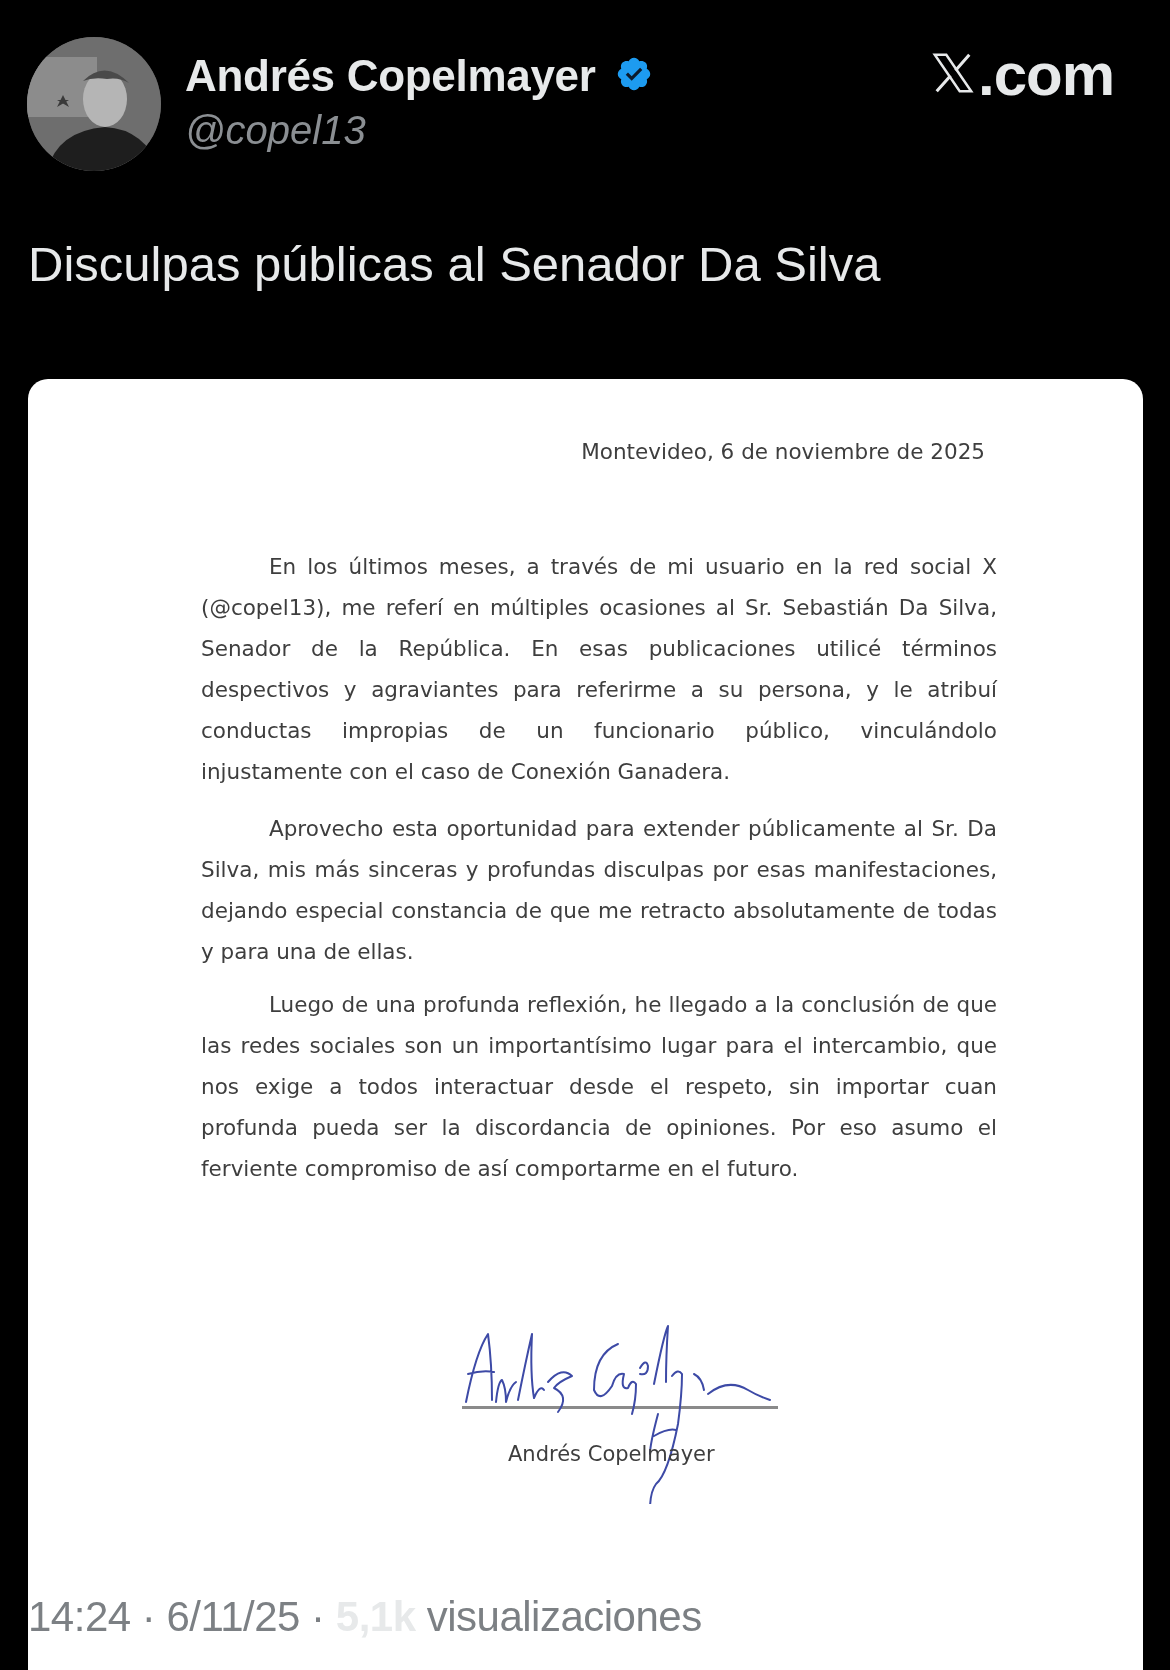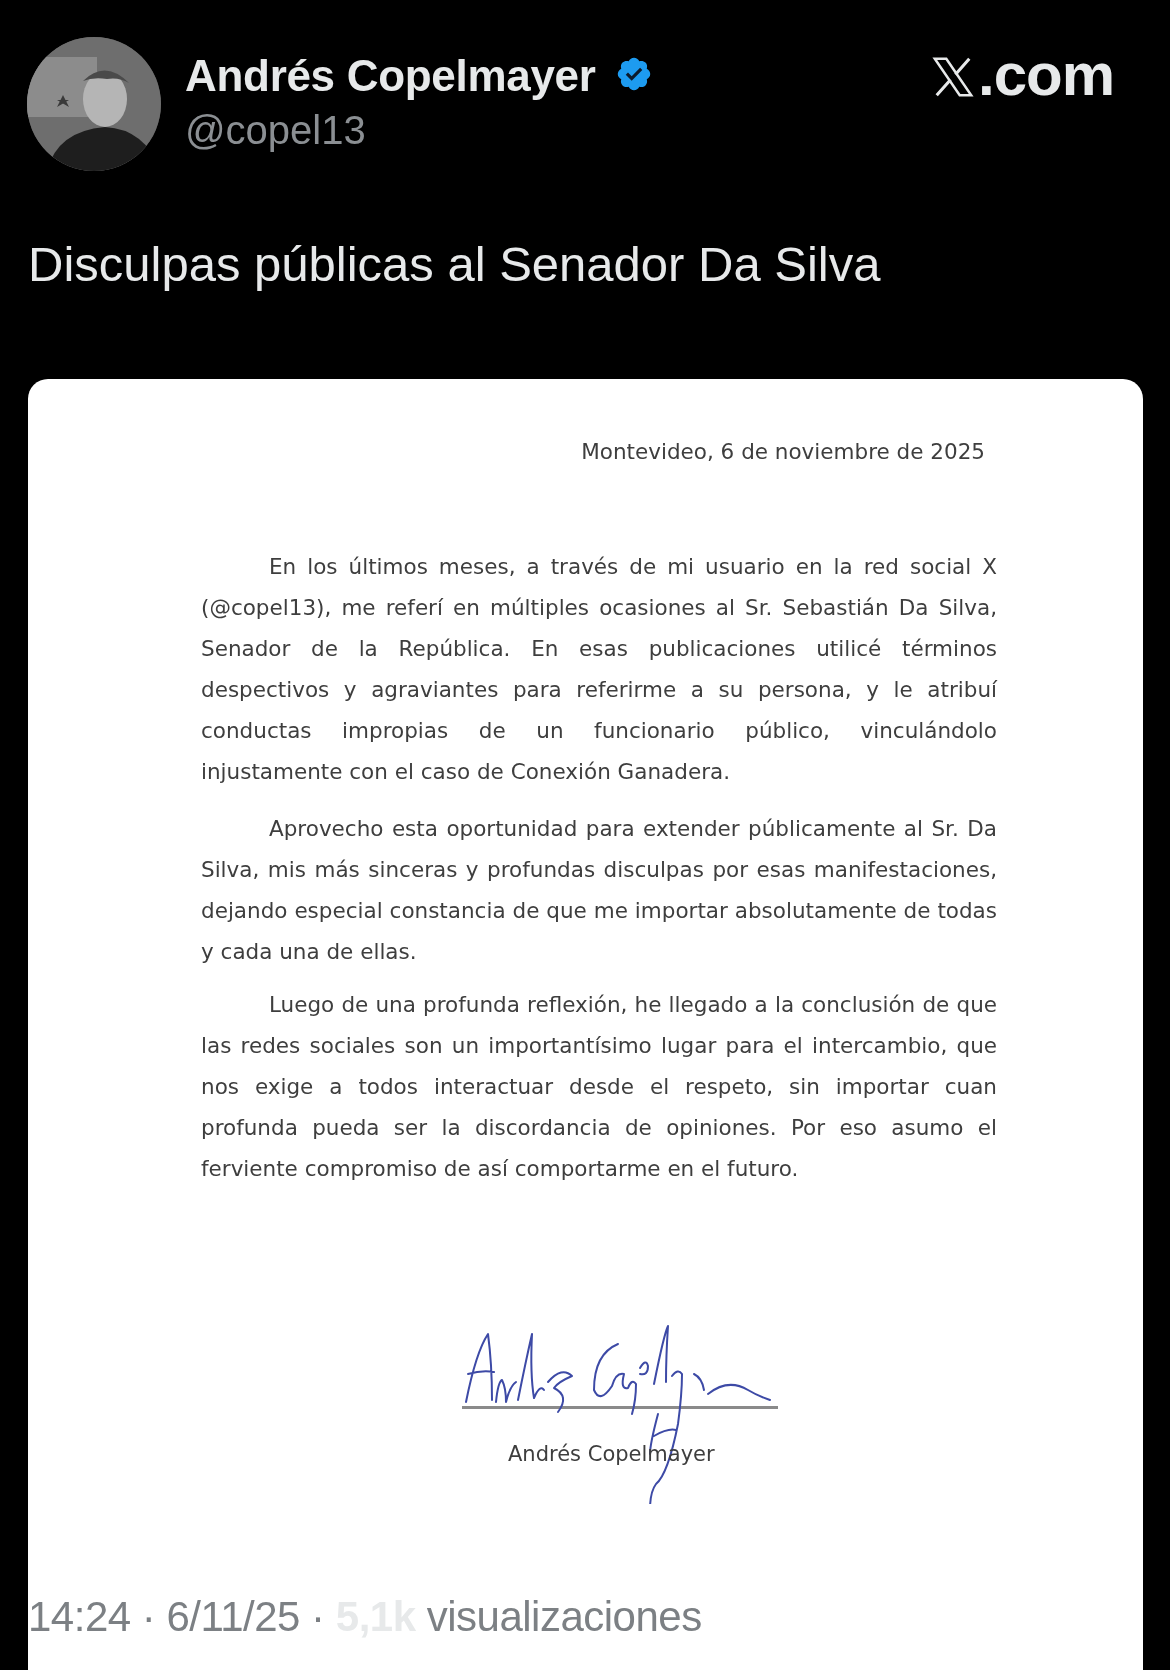--- a/index.html
+++ b/index.html
@@ -11,23 +11,23 @@
     position:absolute; left:27px; top:37px; width:134px; height:134px; border-radius:50%;
     overflow:hidden; background:radial-gradient(circle at 40% 40%, #8a8a8a 0%, #5a5a5a 45%, #2a2a2a 100%);
   }
   .avatar svg { width:100%; height:100%; display:block; }
   .name {
     position:absolute; left:185px; top:50px; font-size:44px; font-weight:bold; color:#e7e9ea;
     line-height:52px; letter-spacing:-0.3px; white-space:nowrap;
   }
   .badge { position:absolute; left:615px; top:55px; width:38px; height:38px; }
   .handle {
-    position:absolute; left:185px; top:106px; font-size:40px; color:#8b8f93; line-height:48px; white-space:nowrap;
+    position:absolute; left:185px; top:106px; font-size:40px; color:#8b8f93; line-height:48px; white-space:nowrap;font-style:italic;
   }
-  .xlogo { position:absolute; left:930px; top:50px; height:50px; display:flex; align-items:flex-end; }
+  .xlogo { position:absolute; left:930px; top:50px; height:50px; display:flex; }
   .xlogo svg { width:46px; height:46px; display:block; margin-right:2px; }
   .xlogo .dotcom { font-size:60px; font-weight:bold; color:#e7e9ea; line-height:50px; letter-spacing:-1px; }
   .tweet-text {
     position:absolute; left:28px; top:234px; font-size:49px; color:#e7e9ea; line-height:60px; white-space:nowrap;
   }
   .card {
     position:absolute; left:28px; top:379px; width:1115px; height:1381px; background:#fff; border-radius:20px; overflow:hidden;
   }
   .letter {
     position:absolute; left:161px; top:0; width:796px;
@@ -76,21 +76,21 @@
   </svg>
   <span class="dotcom">.com</span>
 </div>
 
 <div class="tweet-text">Disculpas públicas al Senador Da Silva</div>
 
 <div class="card">
   <div class="letter">
     <div class="date">Montevideo, 6 de noviembre de 2025</div>
     <p class="para p1">En los últimos meses, a través de mi usuario en la red social X (@copel13), me referí en múltiples ocasiones al Sr. Sebastián Da Silva, Senador de la República. En esas publicaciones utilicé términos despectivos y agraviantes para referirme a su persona, y le atribuí conductas impropias de un funcionario público, vinculándolo injustamente con el caso de Conexión Ganadera.</p>
-    <p class="para p2">Aprovecho esta oportunidad para extender públicamente al Sr. Da Silva, mis más sinceras y profundas disculpas por esas manifestaciones, dejando especial constancia de que me importar absolutamente de todas y cada una de ellas.</p>
+    <p class="para p2">Aprovecho esta oportunidad para extender públicamente al Sr. Da Silva, mis más sinceras y profundas disculpas por esas manifestaciones, dejando especial constancia de que me retracto absolutamente de todas y para una de ellas.</p>
     <p class="para p3">Luego de una profunda reflexión, he llegado a la conclusión de que las redes sociales son un importantísimo lugar para el intercambio, que nos exige a todos interactuar desde el respeto, sin importar cuan profunda pueda ser la discordancia de opiniones. Por eso asumo el ferviente compromiso de así comportarme en el futuro.</p>
   </div>
   <div class="sig-line"></div>
   <svg class="sig" viewBox="0 0 340 180">
     <g fill="none" stroke="#3d4aa6" stroke-width="2" stroke-linecap="round" stroke-linejoin="round">
       <path d="M8 78 q10 -50 22 -68 q4 30 4 66 M10 50 q14 -4 26 -2"></path>
       <path d="M38 78 q2 -20 6 -22 q4 8 4 22 q4 -16 10 -20"></path>
       <path d="M60 76 q8 -40 14 -66 q-2 40 2 64 q6 -14 10 -8"></path>
       <path d="M90 58 q14 -16 24 -6 q-14 6 -18 12 q16 8 4 24"></path>
       <path d="M160 20 q-24 10 -24 46 q6 14 18 -4 q4 -14 12 -12 q-4 16 4 14 q4 -10 8 -4 q0 16 -4 30 M182 44 q6 -10 8 -2 q0 10 -8 8"></path>

